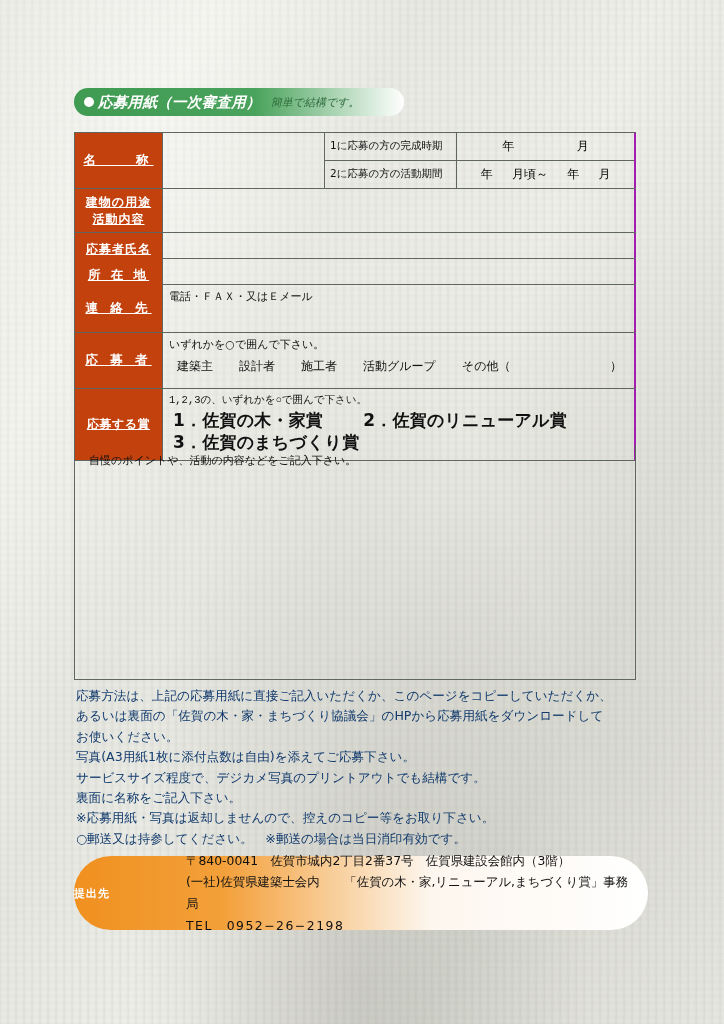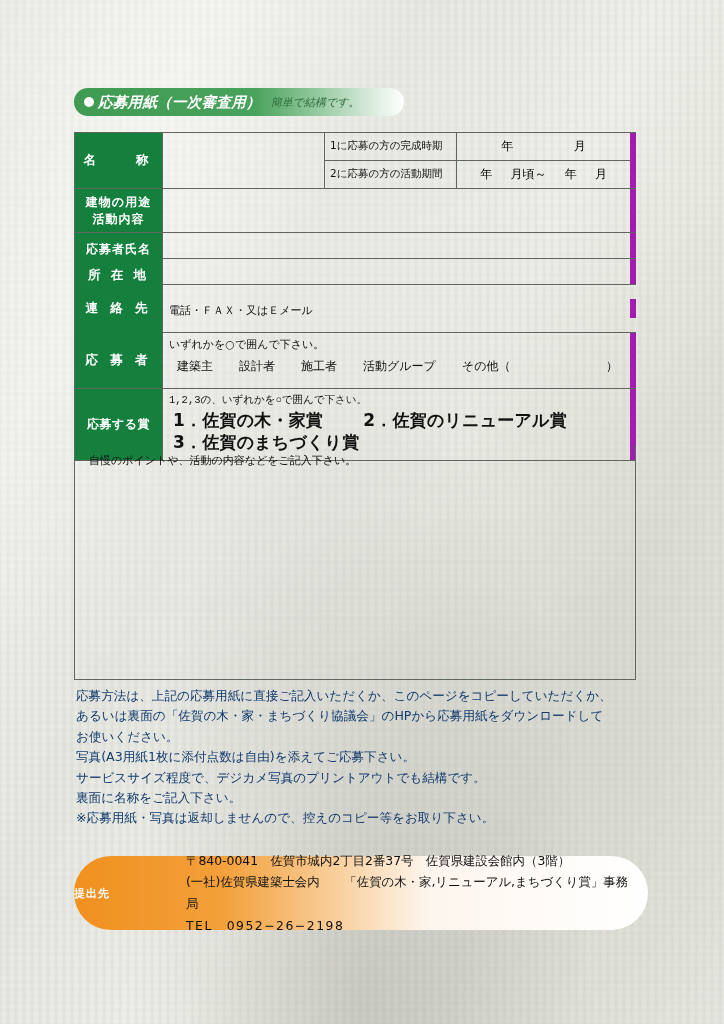--- a/index.html
+++ b/index.html
@@ -88,41 +88,42 @@
     border-left: 1px solid #5f6660;
     box-sizing: border-box;
   }
   .row {
     display: flex;
     border-bottom: 1px solid #5f6660;
     box-sizing: border-box;
   }
   .lbl {
     flex: 0 0 88px;
-    background: #15803d;
+    background: #c2410c;
     color: #ffffff;
     font-size: 12.5px;
     font-weight: bold;
     letter-spacing: 3px;
     display: flex;
     align-items: center;
     justify-content: center;
     text-align: center;
     border-right: 1px solid #5f6660;
     box-sizing: border-box;
     line-height: 1.35;
     padding: 16px 0;
+    text-decoration: underline;
   }
   .cell {
     box-sizing: border-box;
     border-right: 1px solid #5f6660;
     background: transparent;
     position: relative;
   }
-  .cell.last { border-right: 6px solid #a21caf; }
+  .cell.last { border-right: 2px solid #a21caf; }
   .grow { flex: 1 1 auto; }
 
   .r1 { height: 56px; }
   .r1 .lbl { letter-spacing: 5px; }
   .r1-blank { flex: 0 0 162px; }
   .r1-right { flex: 1 1 auto; display: flex; flex-direction: column; }
   .r1-right .sub {
     flex: 1 1 50%;
     display: flex;
     align-items: center;
@@ -151,21 +152,21 @@
     padding: 0 14px;
     box-sizing: border-box;
   }
   .q-fields span { white-space: nowrap; }
 
   .r2 { height: 44px; }
   .r2 .lbl { letter-spacing: 1px; font-size: 12px; }
   .r3 { height: 26px; }
   .r4 { height: 26px; }
   .r4 .lbl { letter-spacing: 1px; font-size: 12px; }
-  .r5 { height: 48px; align-items: center; }
+  .r5 { height: 48px; }
   .r5 .lbl { letter-spacing: 4px; }
   .r6 { height: 56px; }
   .r6 .lbl { letter-spacing: 4px; }
   .r7 { height: 72px; }
   .r7 .lbl { letter-spacing: 0.5px; font-size: 12px; }
 
   .cell-note {
     font-size: 11px;
     color: #111;
     padding: 4px 0 0 6px;
@@ -357,20 +358,21 @@
   </div>
 
   <div class="notes">
     <p>応募方法は、上記の応募用紙に直接ご記入いただくか、このページをコピーしていただくか、</p>
     <p>あるいは裏面の「佐賀の木・家・まちづくり協議会」のHPから応募用紙をダウンロードして</p>
     <p>お使いください。</p>
     <p>写真(A3用紙1枚に添付点数は自由)を添えてご応募下さい。</p>
     <p>サービスサイズ程度で、デジカメ写真のプリントアウトでも結構です。</p>
     <p>裏面に名称をご記入下さい。</p>
     <p>※応募用紙・写真は返却しませんので、控えのコピー等をお取り下さい。</p>
+    <p>○郵送又は持参してください。　※郵送の場合は当日消印有効です。</p>
   </div>
 
   <div class="footer">
     <div class="footer-badge">提出先</div>
     <div class="footer-lines">
       <div>〒840-0041　佐賀市城内2丁目2番37号　佐賀県建設会館内（3階）</div>
       <div>(一社)佐賀県建築士会内　　「佐賀の木・家,リニューアル,まちづくり賞」事務局</div>
       <div class="tel">TEL　0952−26−2198</div>
     </div>
   </div>

